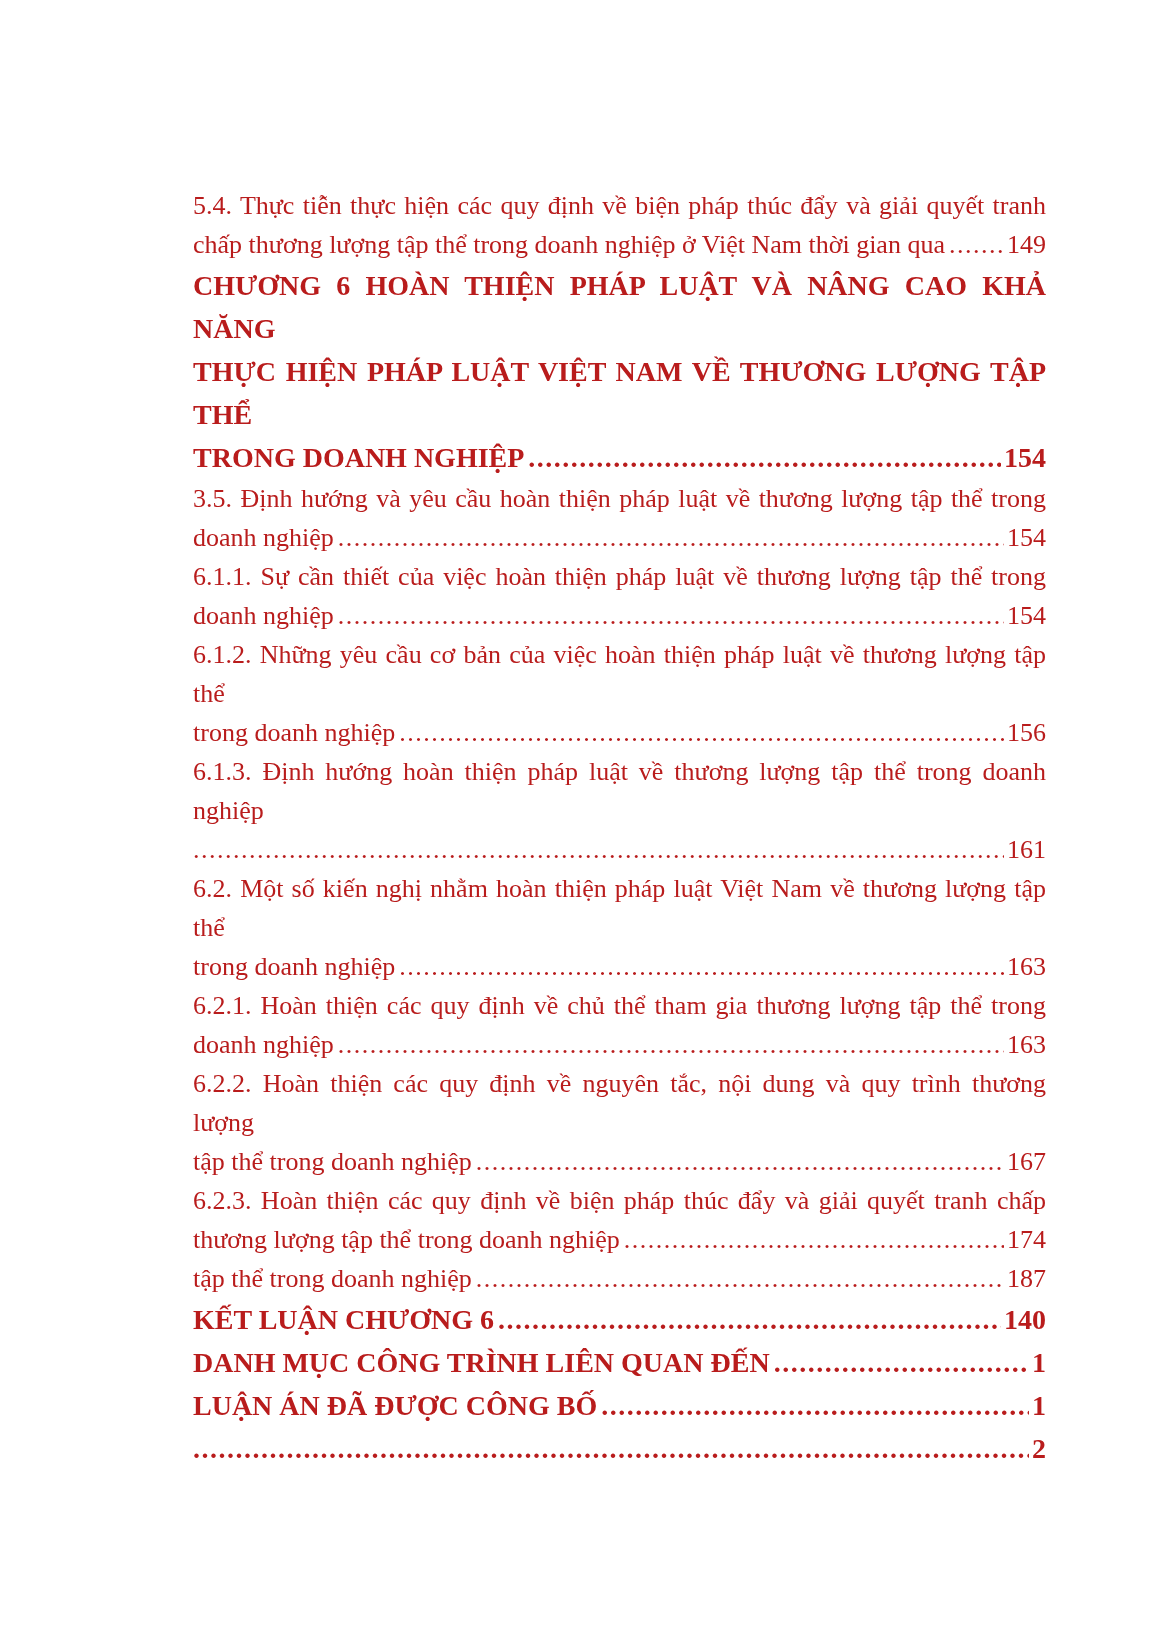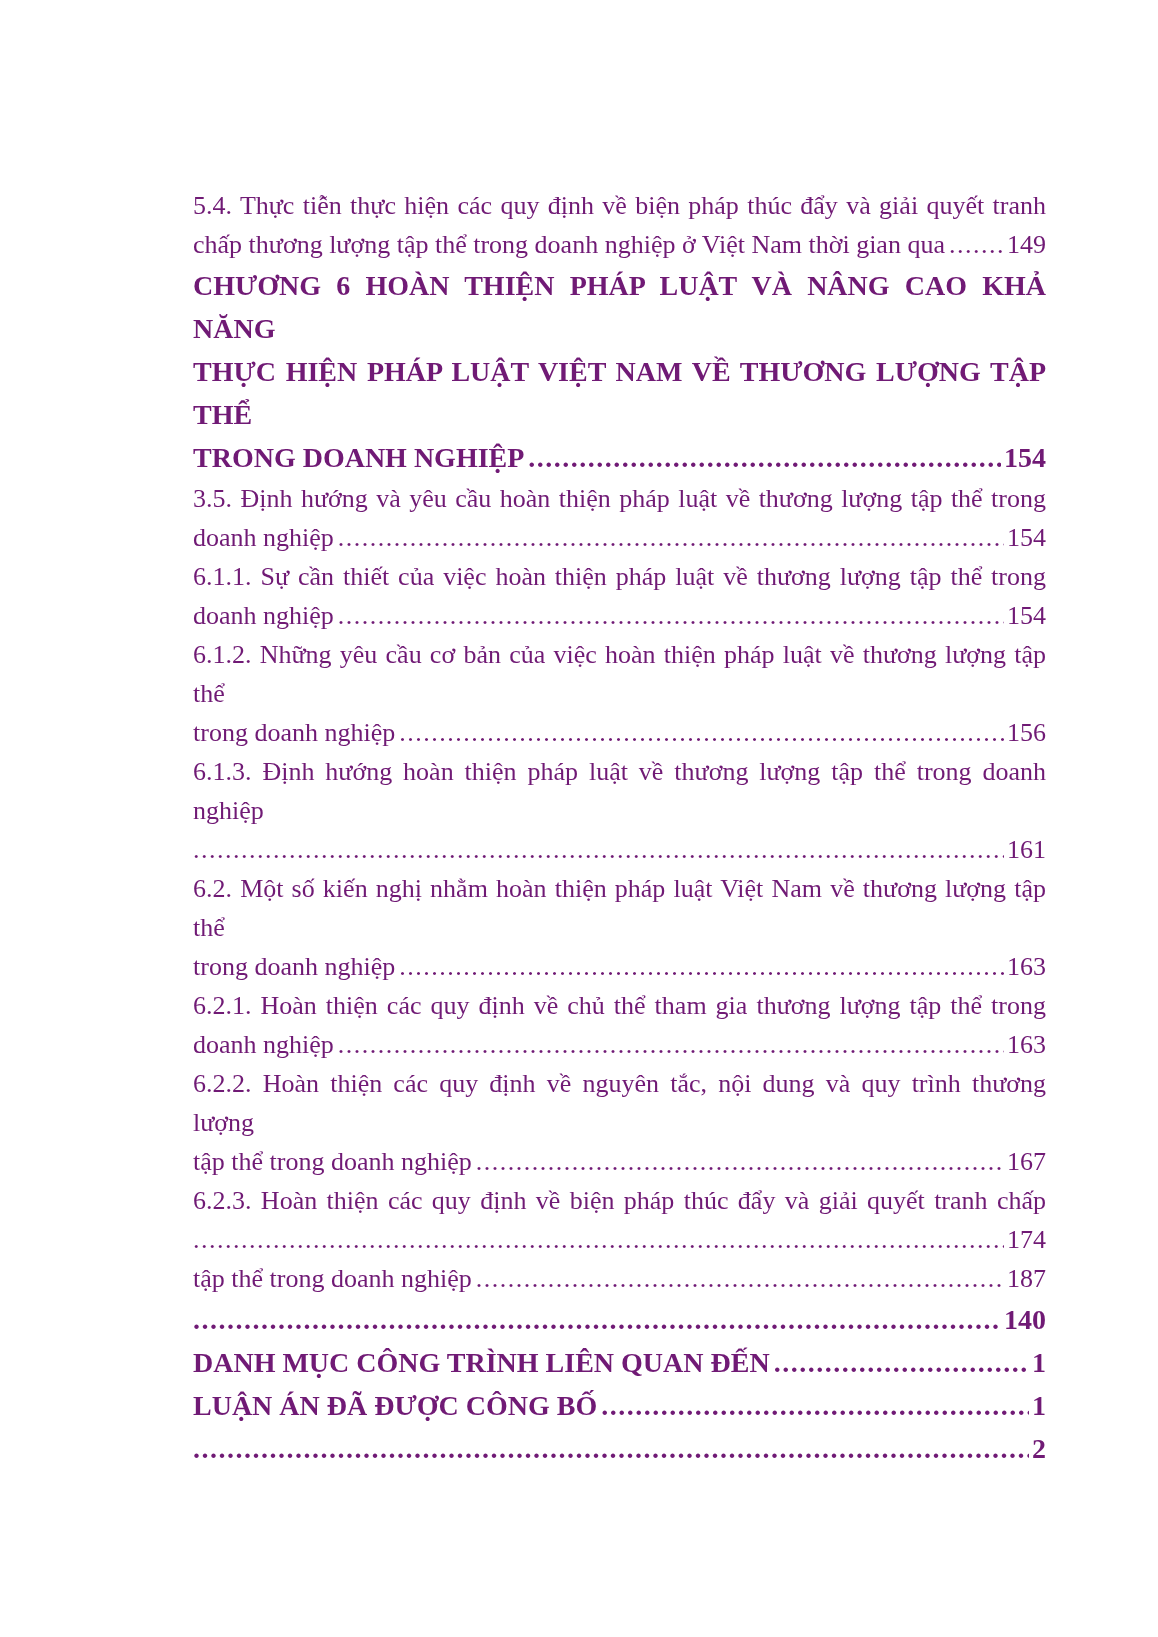--- a/index.html
+++ b/index.html
@@ -11,21 +11,21 @@
   .page {
     box-sizing: border-box;
     width: 1158px; height: 1637px;
     padding: 186px 112px 0 193px;
     background: #ffffff;
     overflow: hidden;
   }
   .line {
     font-size: 26px;
     line-height: 39px;
-    color: #701a75;
+    color: #b91c1c;
   }
   .line.bold {
     font-weight: bold;
     font-size: 28px;
     line-height: 43px;
   }
   .justify-line {
     text-align: justify;
     text-align-last: justify;
   }
@@ -109,29 +109,31 @@
         <span class="pg">163</span>
       </div>
       <div class="line justify-line"><span class="txt">6.2.2. Hoàn thiện các quy định về nguyên tắc, nội dung và quy trình thương lượng</span></div>
       <div class="line leader-line">
         <span class="txt">tập thể trong doanh nghiệp</span>
         <span class="dots"></span>
         <span class="pg">167</span>
       </div>
       <div class="line justify-line"><span class="txt">6.2.3. Hoàn thiện các quy định về biện pháp thúc đẩy và giải quyết tranh chấp</span></div>
       <div class="line leader-line">
+        <span class="txt">thương lượng tập thể trong doanh nghiệp</span>
         <span class="dots"></span>
         <span class="pg">174</span>
       </div>
       <div class="line leader-line">
         <span class="txt">tập thể trong doanh nghiệp</span>
         <span class="dots"></span>
         <span class="pg">187</span>
       </div>
       <div class="line bold leader-line">
+        <span class="txt">KẾT LUẬN CHƯƠNG 6</span>
         <span class="dots"></span>
         <span class="pg">140</span>
       </div>
       <div class="line bold leader-line">
         <span class="txt">DANH MỤC CÔNG TRÌNH LIÊN QUAN ĐẾN</span>
         <span class="dots"></span>
         <span class="pg">1</span>
       </div>
       <div class="line bold leader-line">
         <span class="txt">LUẬN ÁN ĐÃ ĐƯỢC CÔNG BỐ</span>

